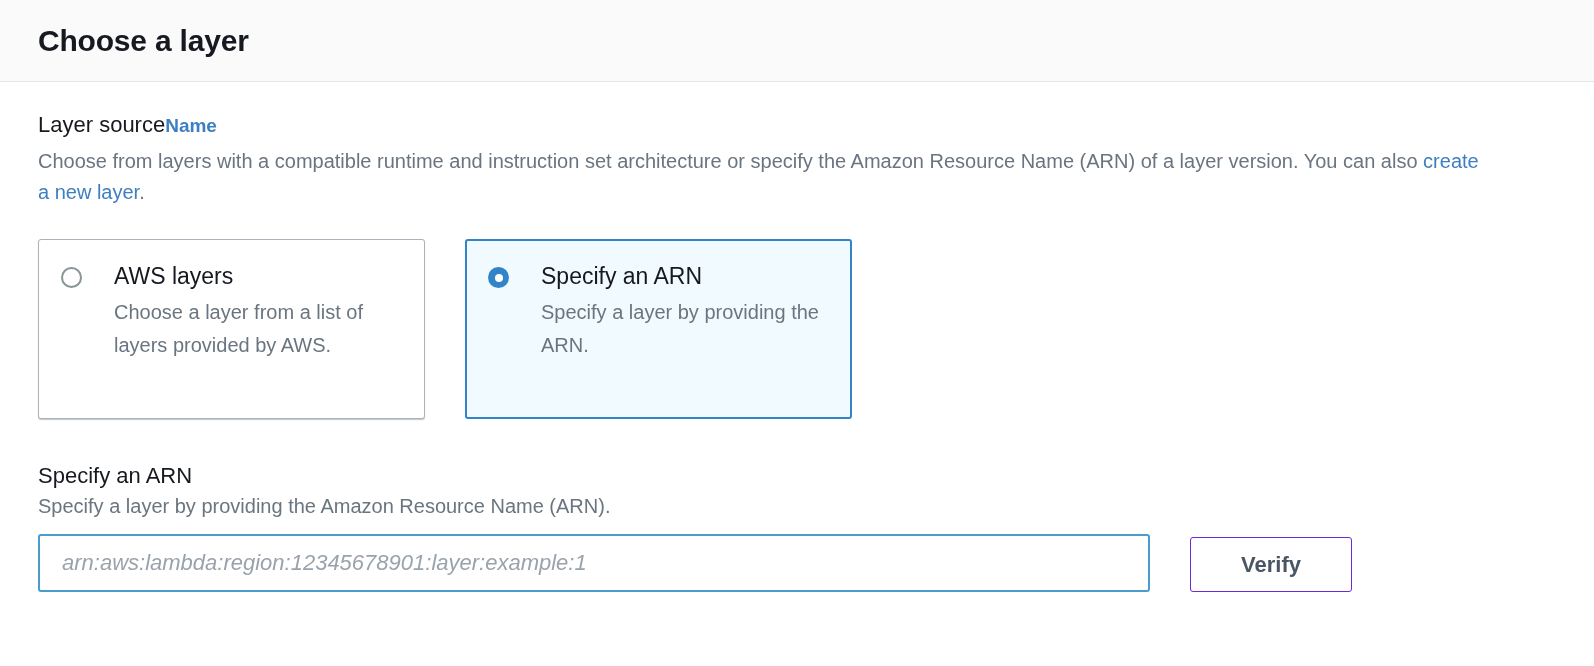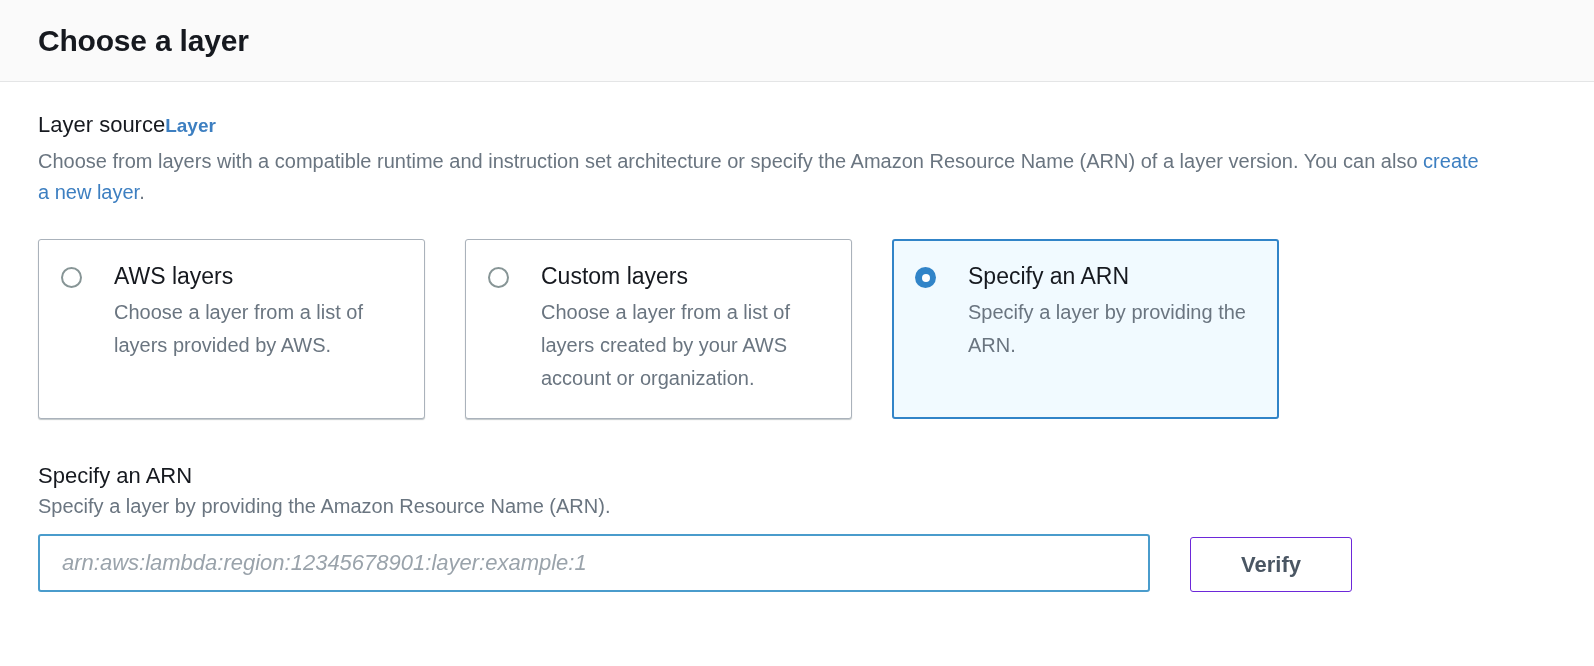--- a/index.html
+++ b/index.html
@@ -190,44 +190,37 @@
 <div class="dialog">
 
   <div class="dialog-header">
     <div class="dialog-title">Choose a layer</div>
   </div>
 
   <div class="dialog-body">
 
     <div class="field-label-row">
       <span class="field-label">Layer source</span>
-      <a class="info-link">Layer</a>
+      <a class="info-link">Name</a>
     </div>
 
     <div class="field-desc">
       <span>Choose from layers with a compatible runtime and instruction set architecture or specify the Amazon Resource Name (ARN) of a layer version. You can also </span><a class="inline-link">create a new layer</a><span>.</span>
     </div>
 
     <div class="tile-row">
 
       <div class="tile">
         <div class="radio"></div>
         <div class="tile-text">
           <div class="tile-title">AWS layers</div>
           <div class="tile-desc">Choose a layer from a list of layers provided by AWS.</div>
         </div>
       </div>
 
-      <div class="tile">
-        <div class="radio"></div>
-        <div class="tile-text">
-          <div class="tile-title">Custom layers</div>
-          <div class="tile-desc">Choose a layer from a list of layers created by your AWS account or organization.</div>
-        </div>
-      </div>
 
       <div class="tile selected">
         <div class="radio checked"></div>
         <div class="tile-text">
           <div class="tile-title">Specify an ARN</div>
           <div class="tile-desc">Specify a layer by providing the ARN.</div>
         </div>
       </div>
 
     </div>

